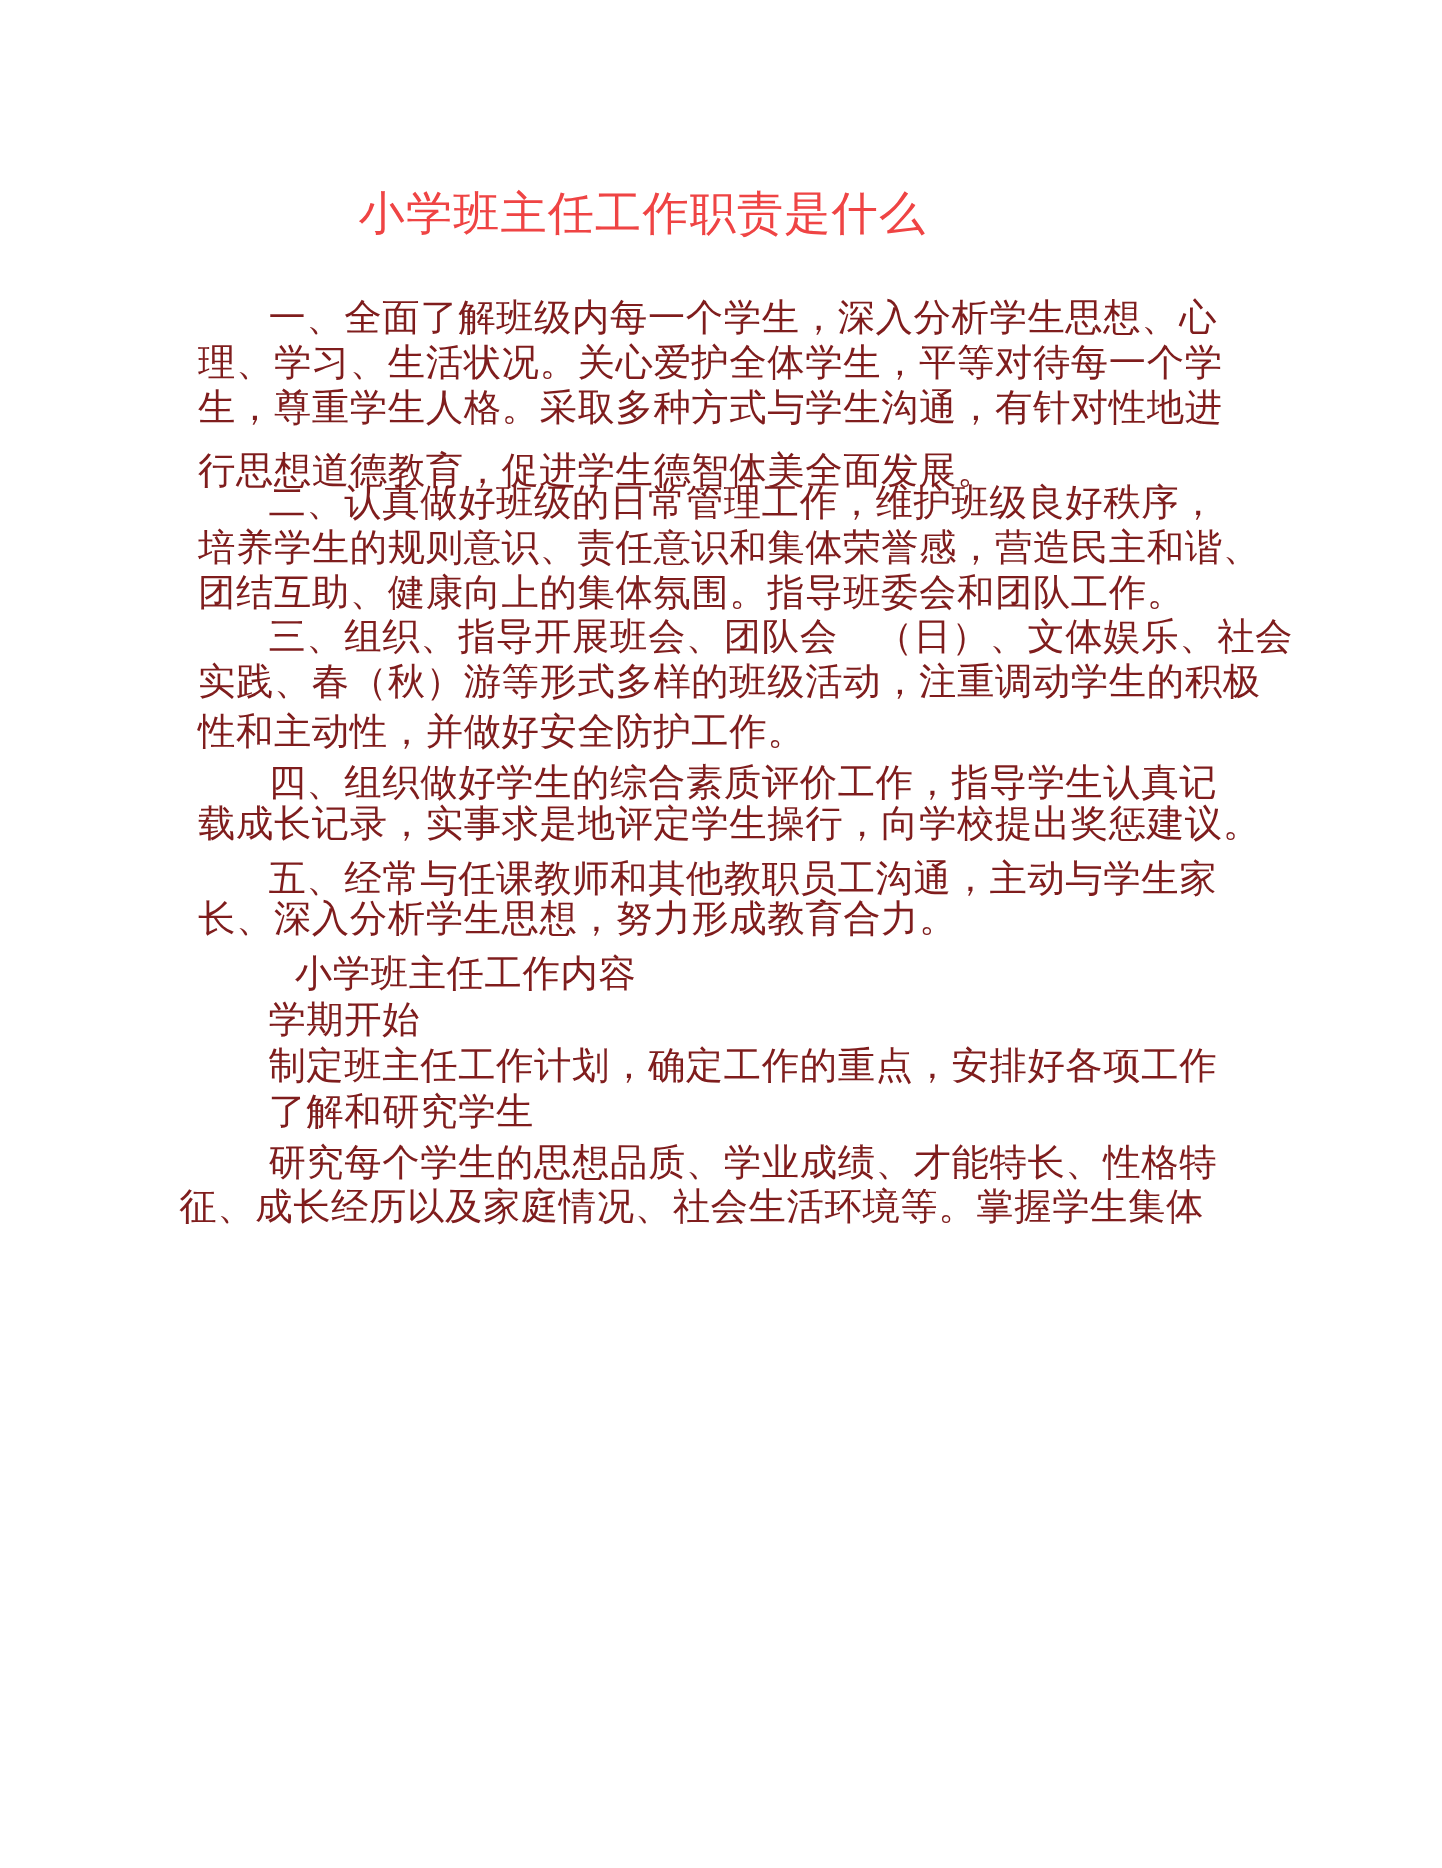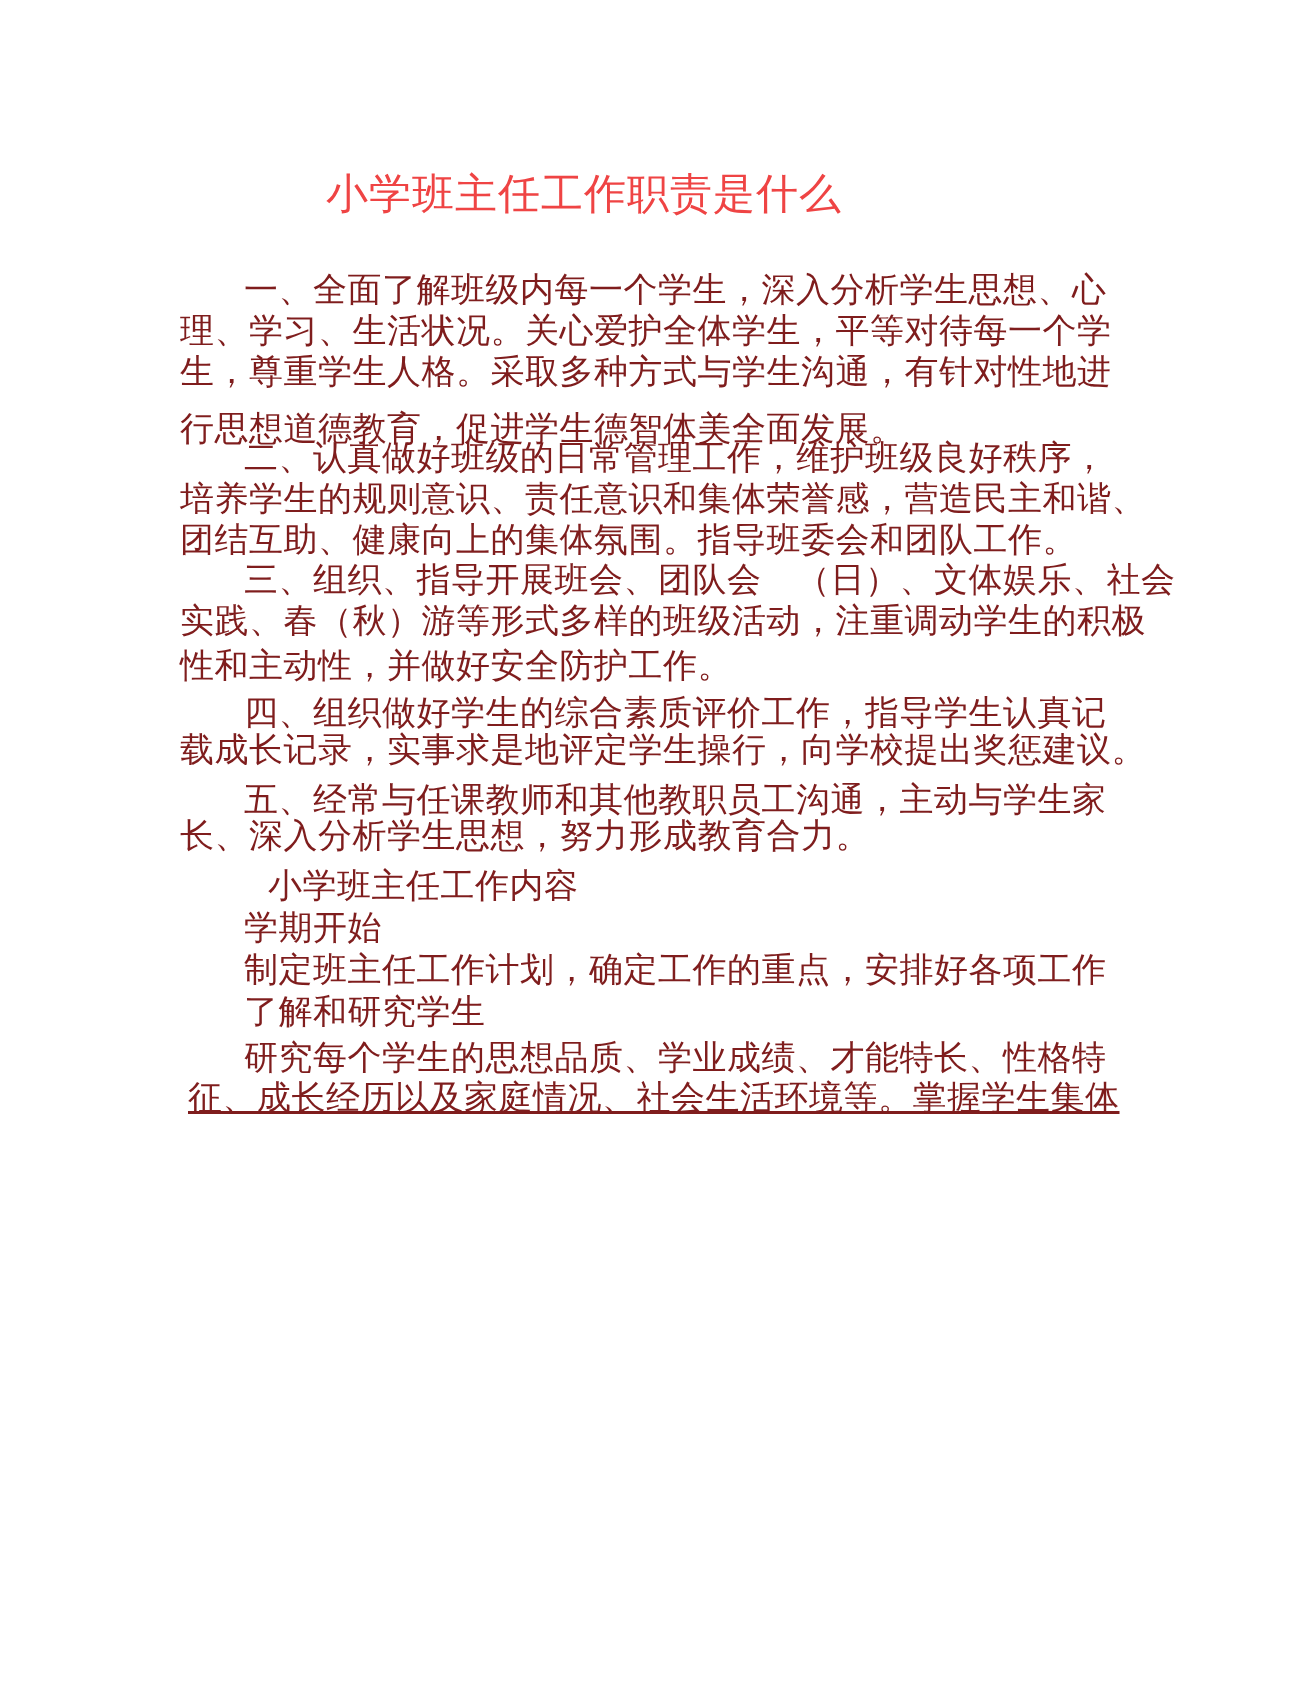--- a/index.html
+++ b/index.html
@@ -59,15 +59,15 @@
       <div class="line" style="left: 180px; top: 648px;">性和主动性，并做好安全防护工作。</div>
       <div class="line" style="left: 244px; top: 695px;">四、组织做好学生的综合素质评价工作，指导学生认真记</div>
       <div class="line" style="left: 180px; top: 732px;">载成长记录，实事求是地评定学生操行，向学校提出奖惩建议。</div>
       <div class="line" style="left: 244px; top: 782px;">五、经常与任课教师和其他教职员工沟通，主动与学生家</div>
       <div class="line" style="left: 180px; top: 818px;">长、深入分析学生思想，努力形成教育合力。</div>
       <div class="line" style="left: 244px; top: 868px; margin-left: 24px;">小学班主任工作内容</div>
       <div class="line" style="left: 244px; top: 910px;">学期开始</div>
       <div class="line" style="left: 244px; top: 952px;">制定班主任工作计划，确定工作的重点，安排好各项工作</div>
       <div class="line" style="left: 244px; top: 994px;">了解和研究学生</div>
       <div class="line" style="left: 244px; top: 1040px;">研究每个学生的思想品质、学业成绩、才能特长、性格特</div>
-      <div class="line" style="left: 188px; top: 1080px; text-decoration: underline;">征、成长经历以及家庭情况、社会生活环境等。掌握学生集体</div>
+      <div class="line" style="left: 163px; top: 1080px;">征、成长经历以及家庭情况、社会生活环境等。掌握学生集体</div>
     </div>
 </div>
 
 </body></html>

